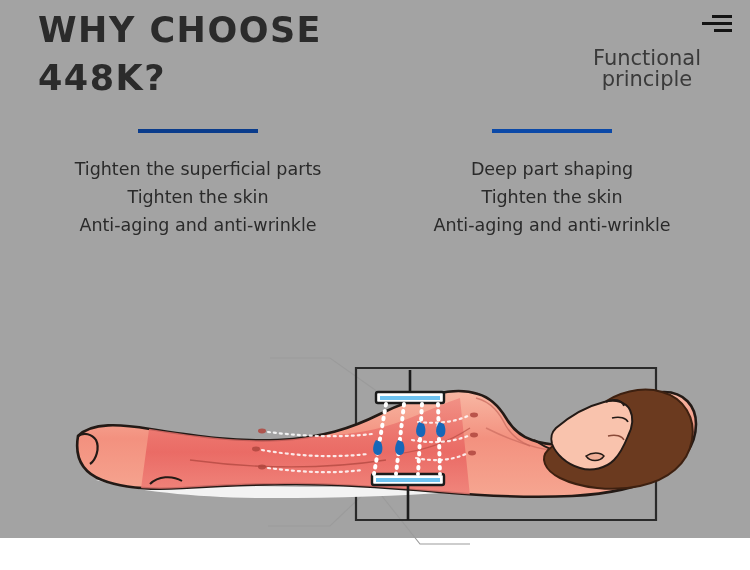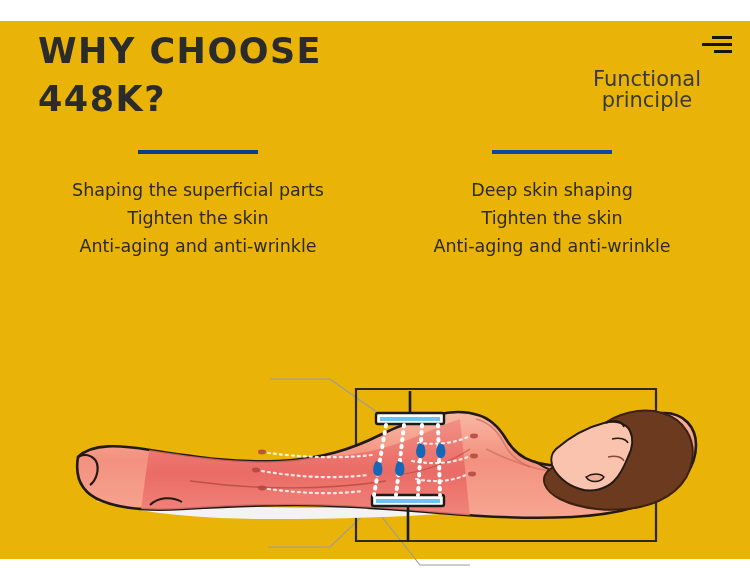--- a/index.html
+++ b/index.html
@@ -12,22 +12,21 @@
     height: 570px;
     overflow: hidden;
     font-family: "DejaVu Sans", sans-serif;
     color: #222222;
     position: relative;
   }
   #page {
     position: relative;
     width: 750px;
     height: 538px;
-    background: #eab308;
-    margin-top: 21px;
+    background: #a3a3a3;
   }
 
   
   #main-title {
     position: absolute;
     left: 38px;
     top: 6px;
     width: 420px;
     font-family: "DejaVu Sans", sans-serif;
     font-weight: 700;
@@ -141,30 +140,30 @@
     <span class="bar b2"></span>
     <span class="bar b3"></span>
   </div>
 
   <div id="functional-principle">Functional
 principle</div>
 
   <div class="col left">
     <div class="heading-rule"></div>
     <div class="col-lines">
-      <div>Shaping the superficial parts</div>
+      <div>Tighten the superficial parts</div>
       <div>Tighten the skin</div>
       <div>Anti-aging and anti-wrinkle</div>
     </div>
   </div>
 
   <div class="col right">
     <div class="heading-rule"></div>
     <div class="col-lines">
-      <div>Deep skin shaping</div>
+      <div>Deep part shaping</div>
       <div>Tighten the skin</div>
       <div>Anti-aging and anti-wrinkle</div>
     </div>
   </div>
 
 
   <div id="diagram">
     <svg width="750" height="234" viewBox="0 0 750 234" xmlns="http://www.w3.org/2000/svg">
       <defs>
         <linearGradient id="bodyGrad" x1="0" y1="0" x2="0" y2="1">

